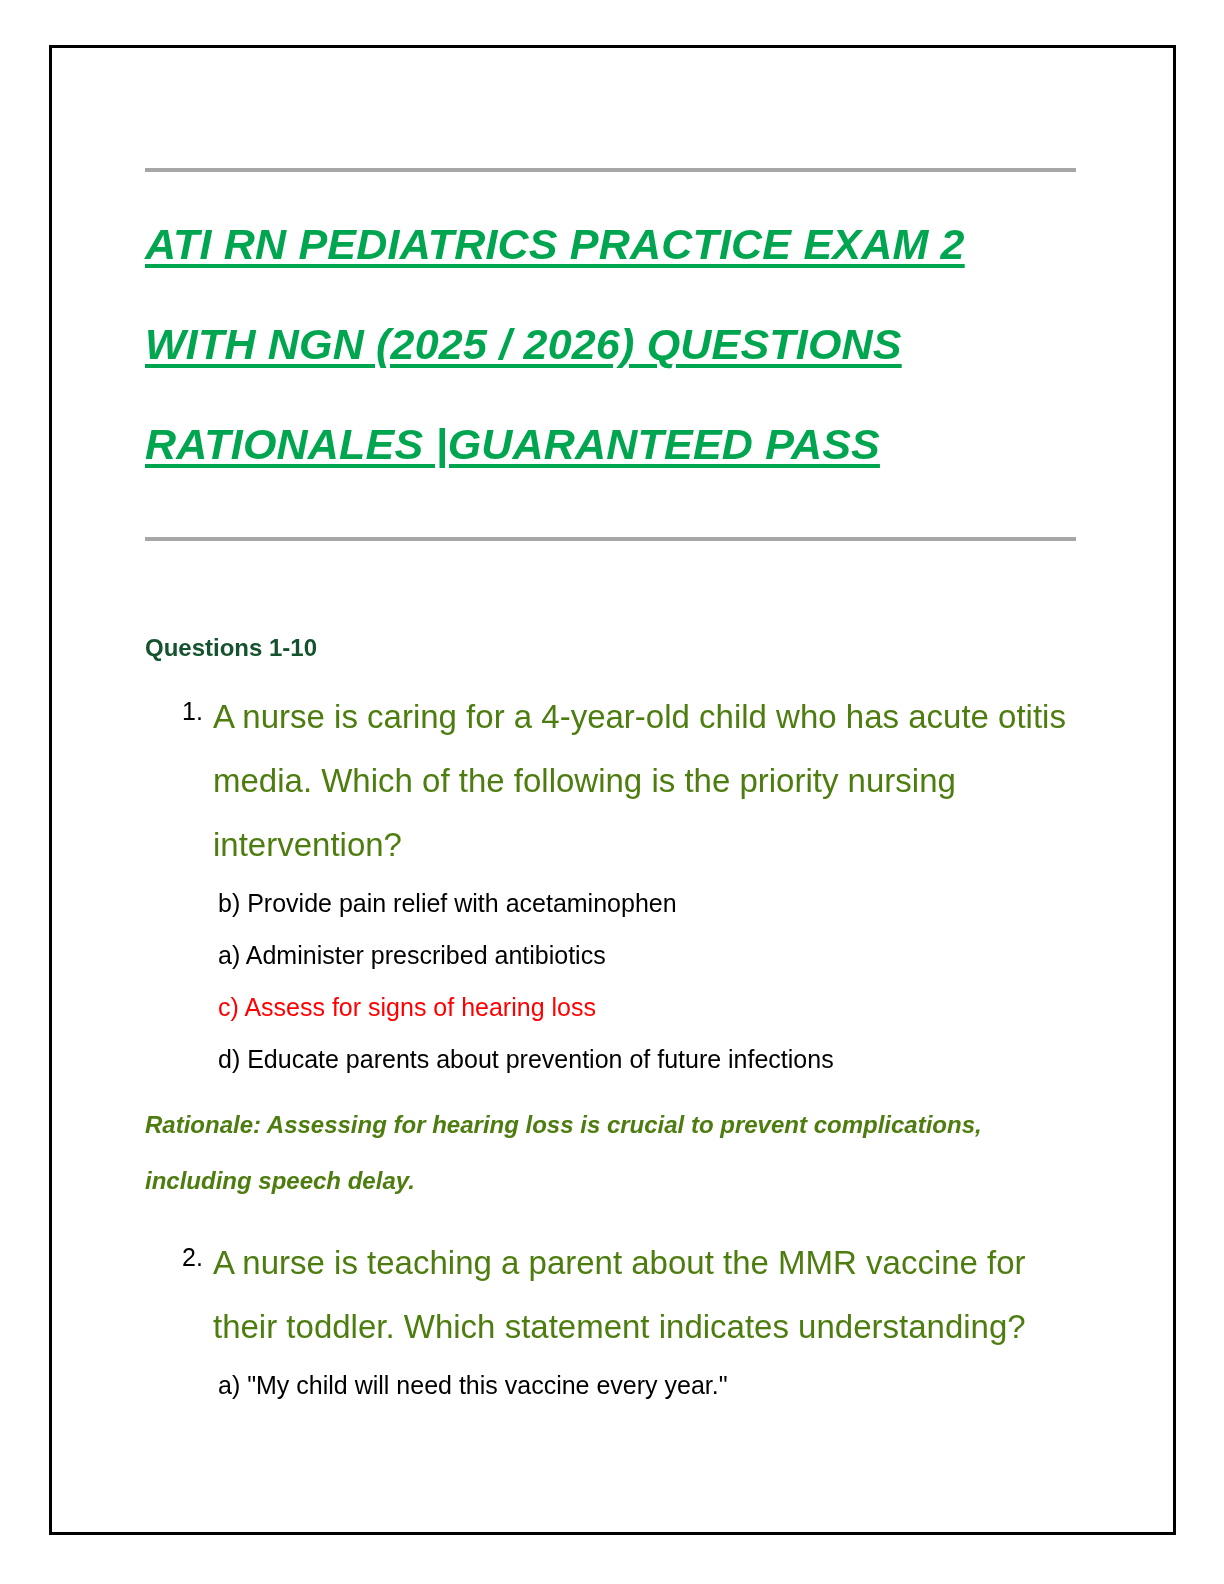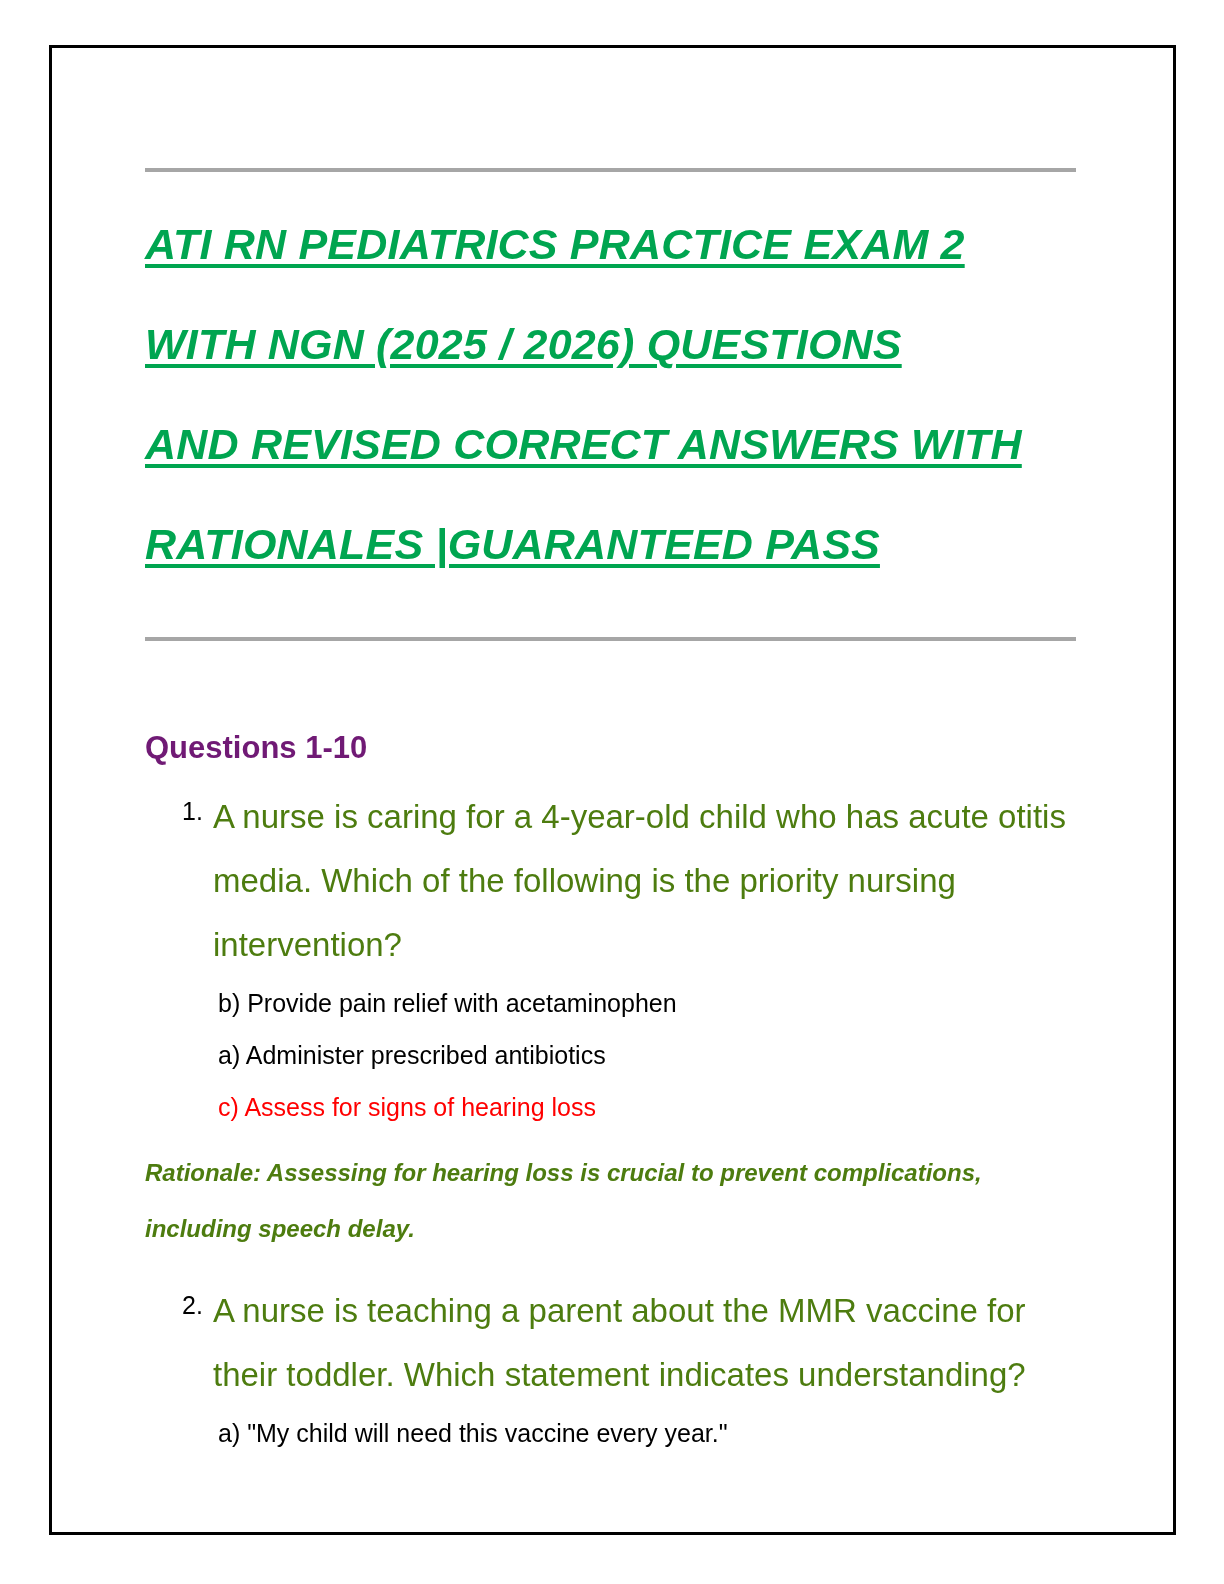--- a/index.html
+++ b/index.html
@@ -68,22 +68,22 @@
     white-space: nowrap;
   }
   .title-line > span {
     text-decoration: underline;
     text-decoration-thickness: 4px;
     text-underline-offset: 5px;
   }
 
   
   .section-heading {
-    color: #701a75;
-    font-size: 31px;
+    color: #14532d;
+    font-size: 24px;
     font-weight: bold;
     line-height: 30px;
     margin-top: 92px;
   }
 
   
   .question {
     margin-top: 22px;
   }
   .q-row {
@@ -138,37 +138,37 @@
 
   <div class="page-frame"></div>
 
   <div class="content">
 
     <hr class="hrule hrule-top">
 
     <div class="title-block">
       <div class="title-line"><span>ATI RN PEDIATRICS PRACTICE EXAM 2</span></div>
       <div class="title-line"><span>WITH NGN (2025 / 2026) QUESTIONS</span></div>
-      <div class="title-line"><span>AND REVISED CORRECT ANSWERS WITH</span></div>
       <div class="title-line"><span>RATIONALES |GUARANTEED PASS</span></div>
     </div>
 
     <hr class="hrule hrule-bottom">
 
     <div class="section-heading">Questions 1-10</div>
 
     <div class="question">
       <div class="q-row">
         <div class="q-number">1.</div>
         <div class="q-stem">A nurse is caring for a 4-year-old child who has acute otitis media. Which of the following is the priority nursing intervention?</div>
       </div>
       <div class="options">
         <div class="option">b) Provide pain relief with acetaminophen</div>
         <div class="option">a) Administer prescribed antibiotics</div>
         <div class="option correct">c) Assess for signs of hearing loss</div>
+        <div class="option">d) Educate parents about prevention of future infections</div>
       </div>
       <div class="rationale">Rationale: Assessing for hearing loss is crucial to prevent complications, including speech delay.</div>
     </div>
 
     <div class="question">
       <div class="q-row">
         <div class="q-number">2.</div>
         <div class="q-stem">A nurse is teaching a parent about the MMR vaccine for their toddler. Which statement indicates understanding?</div>
       </div>
       <div class="options">

